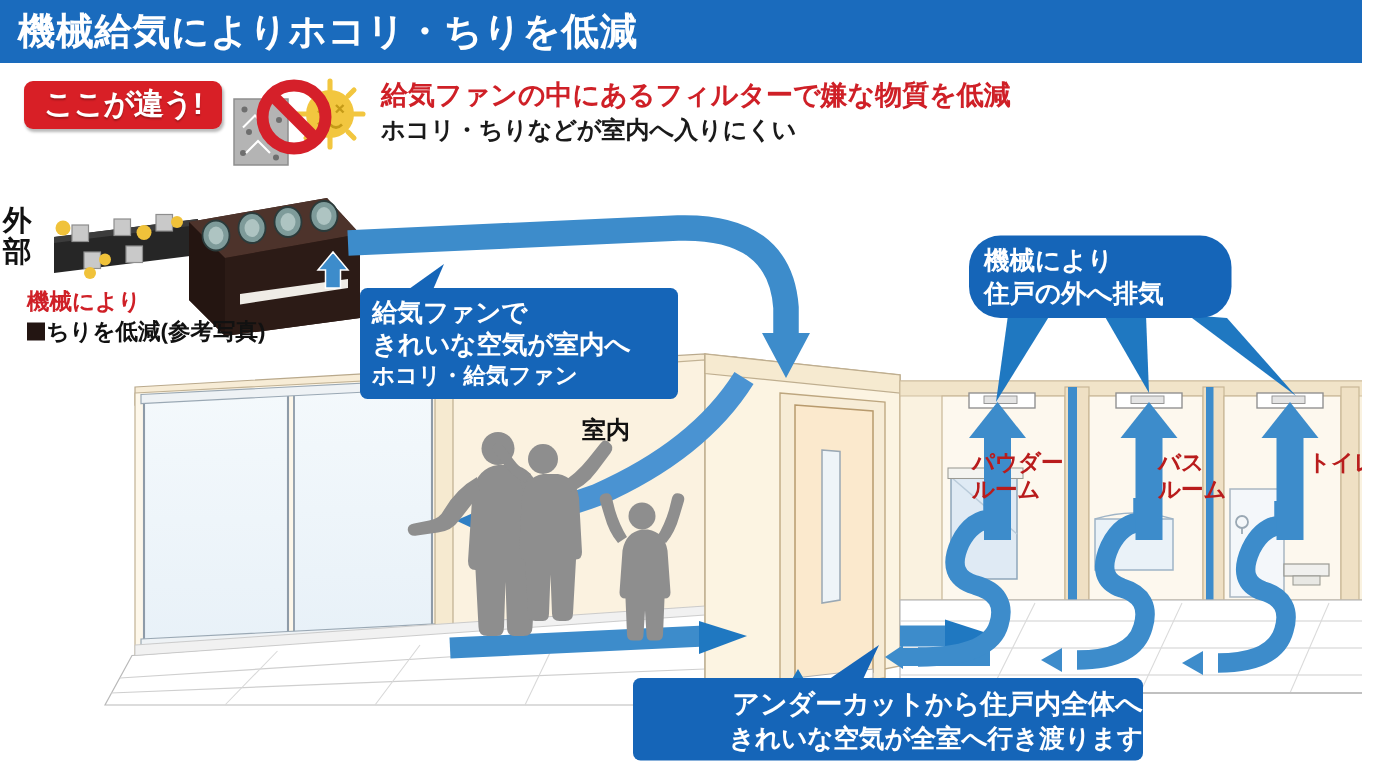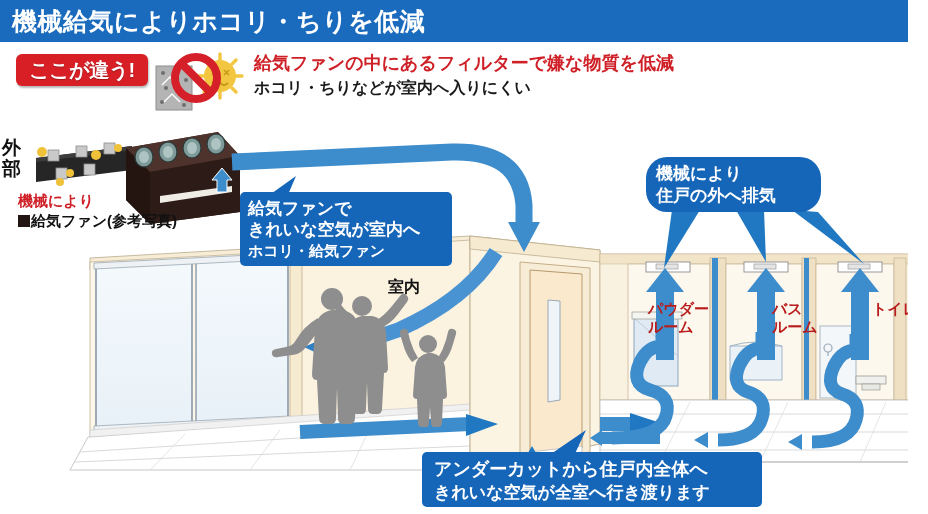--- a/index.html
+++ b/index.html
@@ -154,20 +154,21 @@
     line-height: 22px;
     border-radius: 21px;
   }
 
   #callout-undercut {
     left: 422px; top: 452px;
     width: 340px; height: 55px;
     padding: 5px 0 0 12px;
     font-size: 18px;
     line-height: 24px;
+    text-align: right;
   }
   #callout-undercut .small { font-size: 17px; }
 
   
   .room-label {
     position: absolute;
     font-size: 15px;
     font-weight: bold;
     color: #b91c1c;
     line-height: 18px;
@@ -467,21 +468,21 @@
       <circle cx="46" cy="28" r="21" fill="none" stroke="#d5202a" stroke-width="8"></circle>
       <line x1="32" y1="14" x2="60" y2="42" stroke="#d5202a" stroke-width="8"></line>
     </g>
   </svg>
 
   <div id="subtitle-red">給気ファンの中にあるフィルターで嫌な物質を低減</div>
   <div id="subtitle-black">ホコリ・ちりなどが室内へ入りにくい</div>
 
   <div id="exterior-label">外部</div>
   <div id="mechanical-supply-label">機械により</div>
-  <div id="fan-caption"><span class="sq"></span><span>給気ファン(参考写真)</span></div>
+  <div id="fan-caption"><span class="sq"></span><span>ちりを低減(参考写真)</span></div>
 
   <div id="indoor-label">室内</div>
 
   <svg class="layer" viewBox="0 0 928 514">
     <polygon points="268,196 296,176 284,204" fill="#1565b8"></polygon>
   </svg>
   <div class="callout" id="callout-supply">
     <span class="line">給気ファンで</span>
     <span class="line">きれいな空気が室内へ</span>
     <span class="line small">ホコリ・給気ファン</span>

